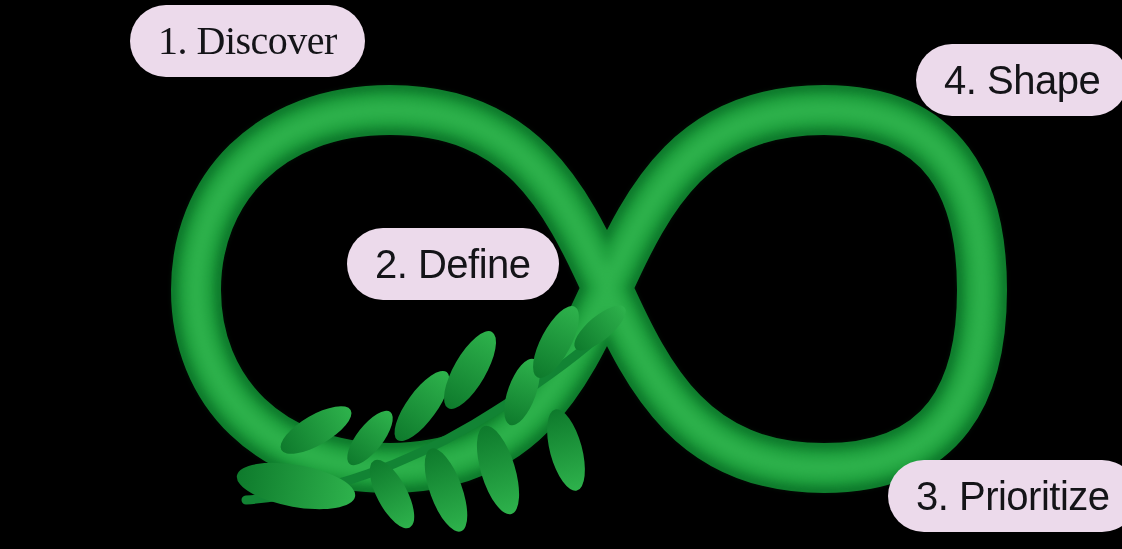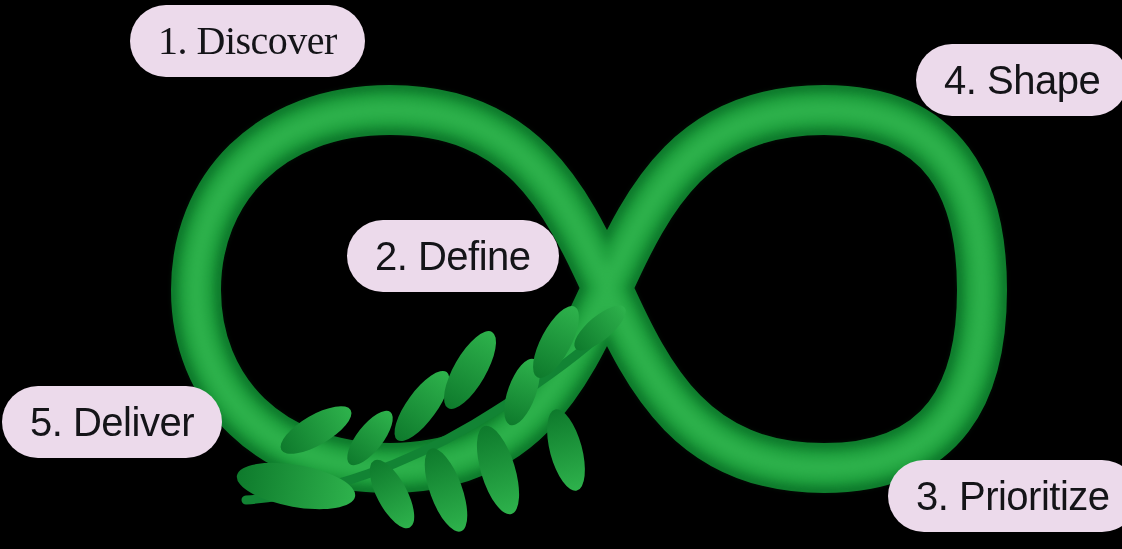--- a/index.html
+++ b/index.html
@@ -63,21 +63,21 @@
     padding: 0 28px;
     border-radius: 36px;
     background: var(--pill-bg, #ecdaeb);
     color: var(--pill-text, #141418);
     font-size: 40px;
     line-height: 1;
     letter-spacing: -0.5px;
     white-space: nowrap;
   }
   .pill-discover   { left: 130px; top: 5px; font-family: Liberation Serif, serif;   }
-  .pill-define     { left: 347px; top: 220px; text-align: right; }
+  .pill-define     { left: 347px; top: 228px; text-align: right; }
   .pill-prioritize { left: 888px; top: 460px; }
   .pill-shape      { left: 916px; top: 44px;  }
   .pill-deliver    { left: 2px;   top: 386px; }
 </style>
 </head>
 <body>
 
 <div class="canvas">
 
   <svg class="art" viewBox="0 0 1122 549" aria-hidden="true">
@@ -138,15 +138,14 @@
   </svg>
 
   <div class="pill pill-discover">1. Discover</div>
 
   <div class="pill pill-define">2. Define</div>
 
   <div class="pill pill-prioritize">3. Prioritize</div>
 
   <div class="pill pill-shape">4. Shape</div>
 
-  <div class="pill pill-deliver">5. Deliver</div>
 
 </div>
 
 </body></html>

